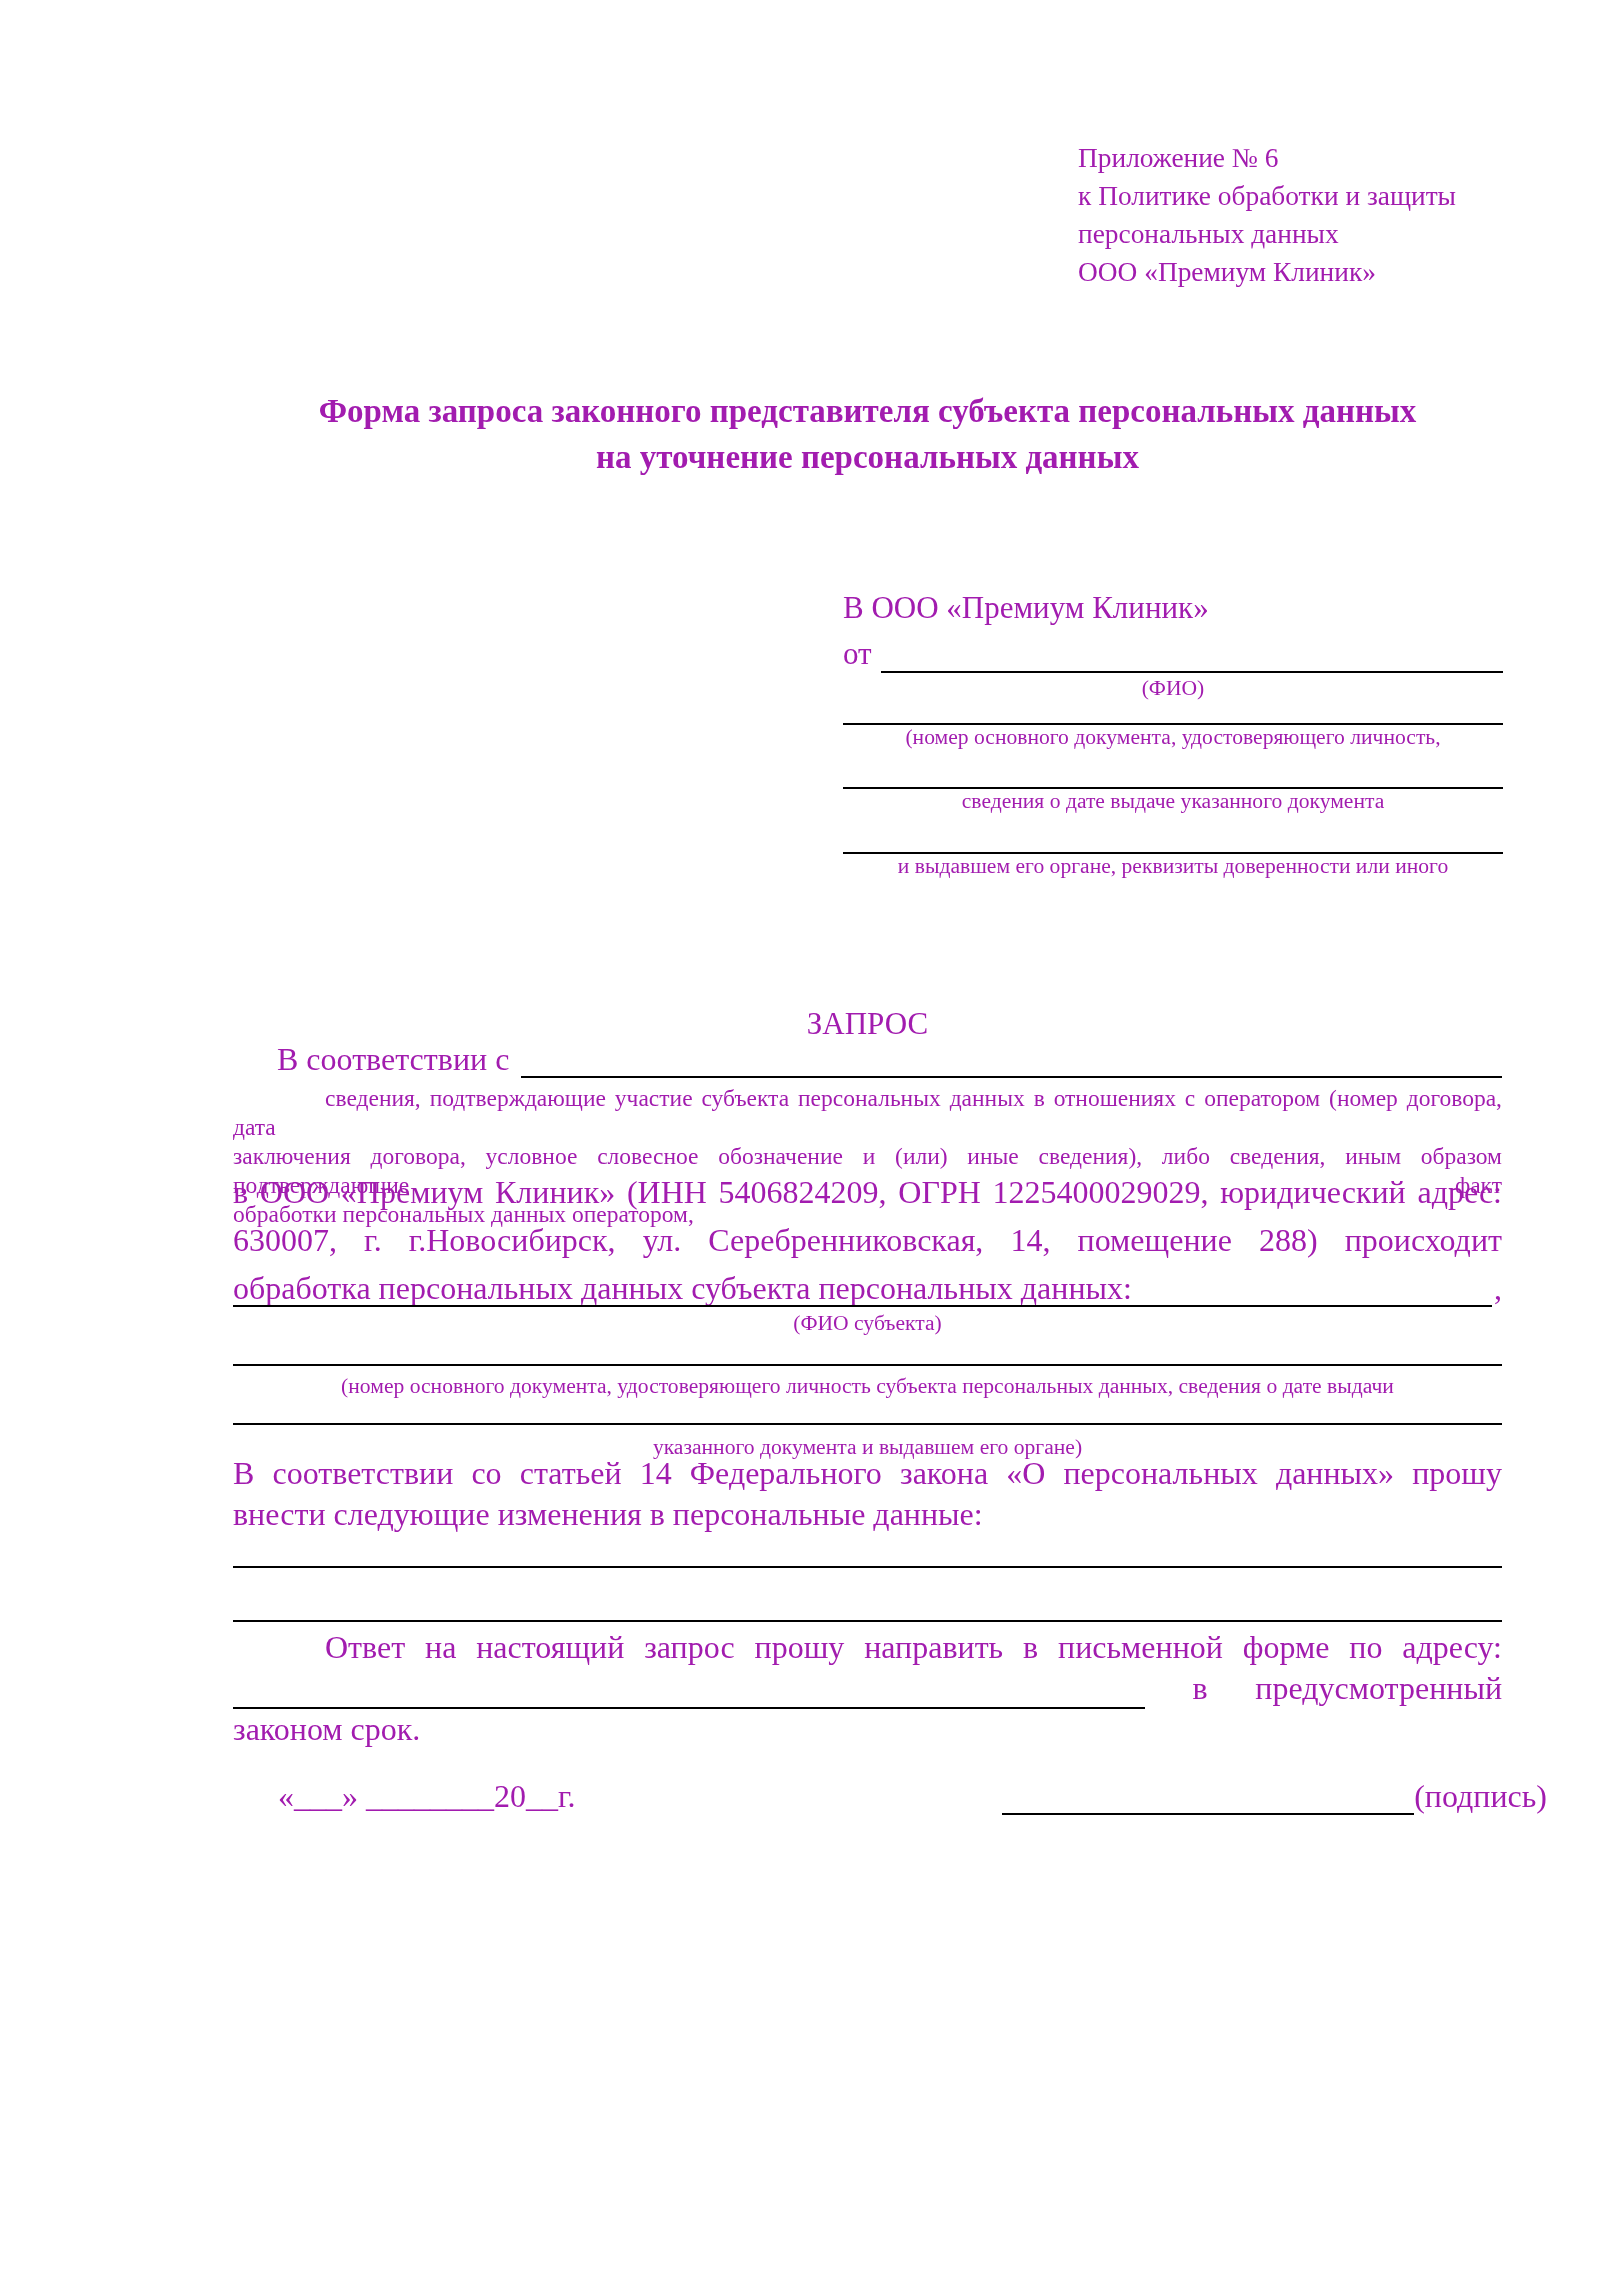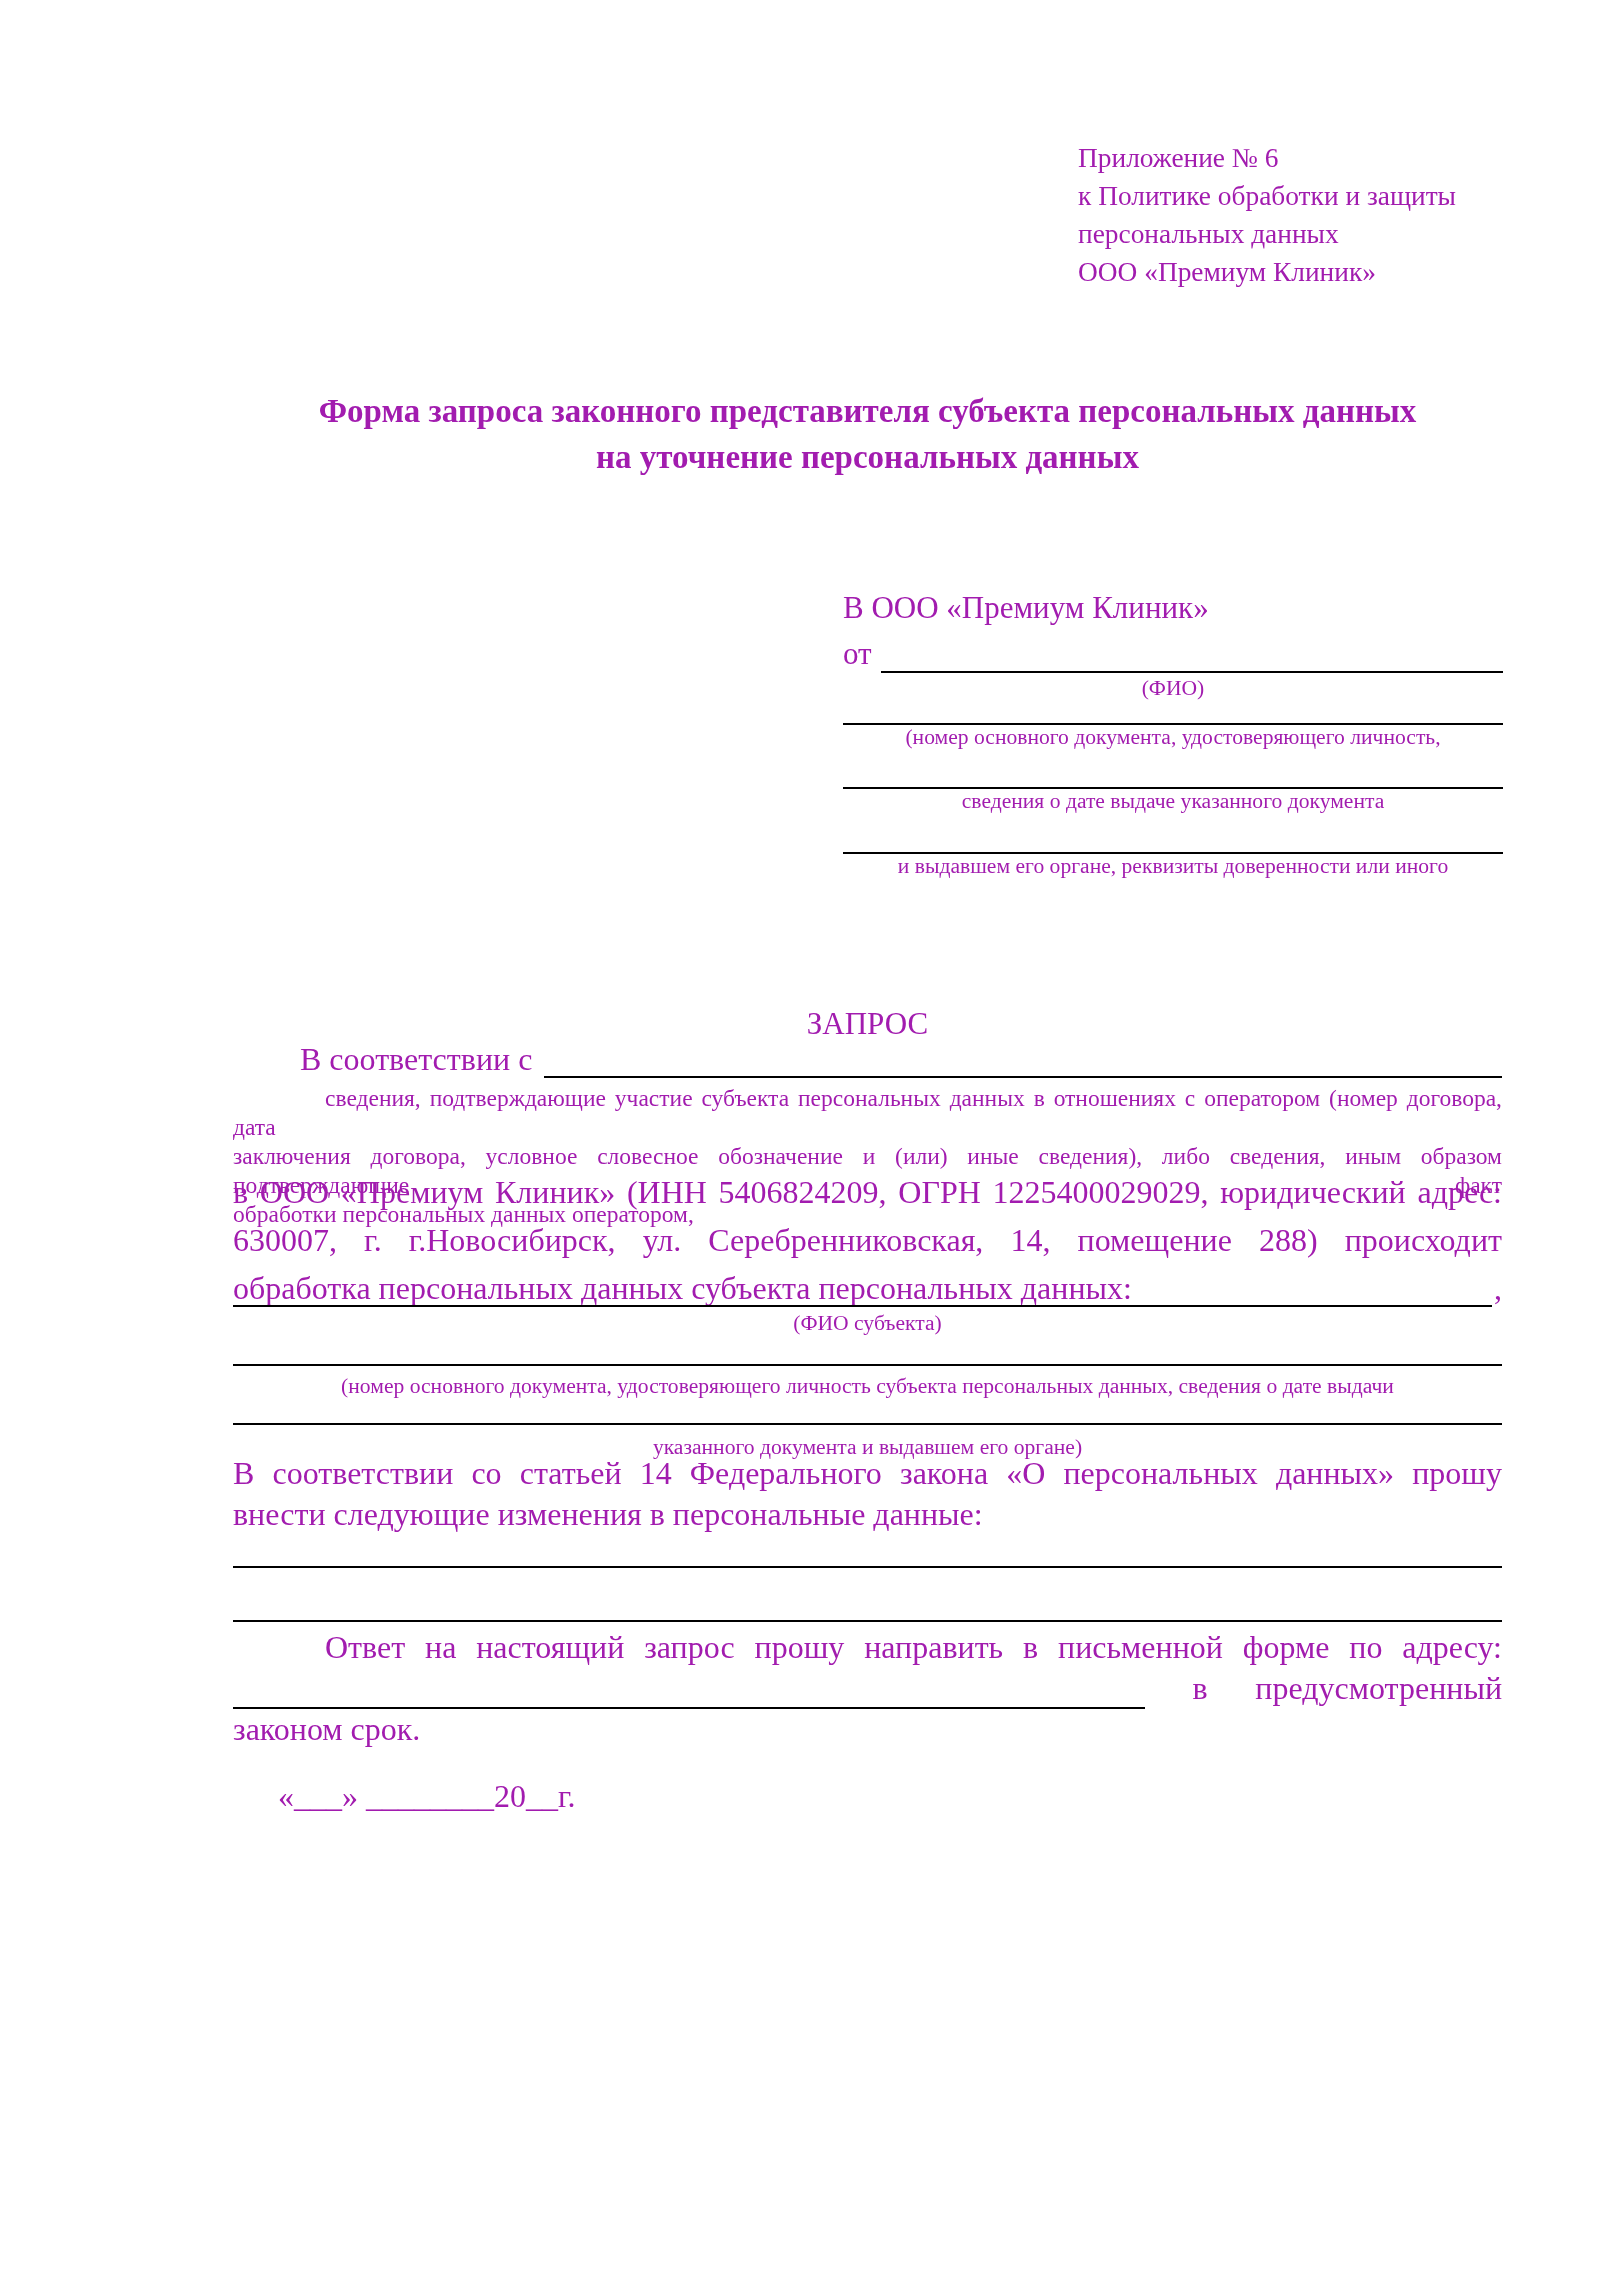--- a/index.html
+++ b/index.html
@@ -20,21 +20,21 @@
   .from-row{display:flex;align-items:center;height:45px;margin-top:3.9px;}
   .from-row .lbl{flex:0 0 auto;padding-right:9.8px;}
   .fill-line{flex:1 1 auto;border-bottom:2.9px solid #000;height:37px;}
   .cap{font-size:21.6px;line-height:25.5px;text-align:center;}
   .rule{height:0;border-top:2.9px solid #000;}
   .fgroup1{margin-top:21.6px;}
   .fgroup{margin-top:37px;}
   
   .zapros{position:absolute;left:233px;top:1006px;width:1269px;text-align:center;font-size:31px;}
   .accord{position:absolute;left:233px;top:1037px;width:1269px;display:flex;align-items:flex-end;height:41px;font-size:32px;}
-  .accord .lead{flex:0 0 auto;margin-left:67px;padding-right:11.8px;white-space:nowrap;}
+  .accord .lead{flex:0 0 auto;margin-left:44px;padding-right:11.8px;white-space:nowrap;}
   .note{position:absolute;left:233px;top:1084px;width:1269px;font-size:23.5px;line-height:29px;}
   .jline{text-align:justify;text-align-last:justify;}
   .jlast{text-align:justify;text-align-last:left;}
   .indent{text-indent:92px;}
   .operator{position:absolute;left:233px;top:1168px;width:1269px;font-size:32px;line-height:48px;}
   .comma-row{position:absolute;left:233px;top:1266px;width:1269px;display:flex;align-items:flex-end;height:41px;font-size:32px;}
   .comma-row .comma{flex:0 0 auto;padding-left:2px;}
   .fio-subj{position:absolute;left:233px;top:1311px;width:1269px;}
   .r1{position:absolute;left:233px;top:1364px;width:1269px;}
   .c1{position:absolute;left:233px;top:1374px;width:1269px;}
@@ -133,16 +133,20 @@
     <div class="reply-mid">
       <div class="addr-line"></div>
       <span>в</span>
       <span>предусмотренный</span>
     </div>
     <div>законом срок.</div>
   </div>
 
   <div class="bottom">
     <span>«___» ________20__г.</span>
+    <span class="sign-group">
+      <span class="sign-line"></span>
+      <span>(подпись)</span>
+    </span>
   </div>
 
 </div>
 
 
 </body></html>

